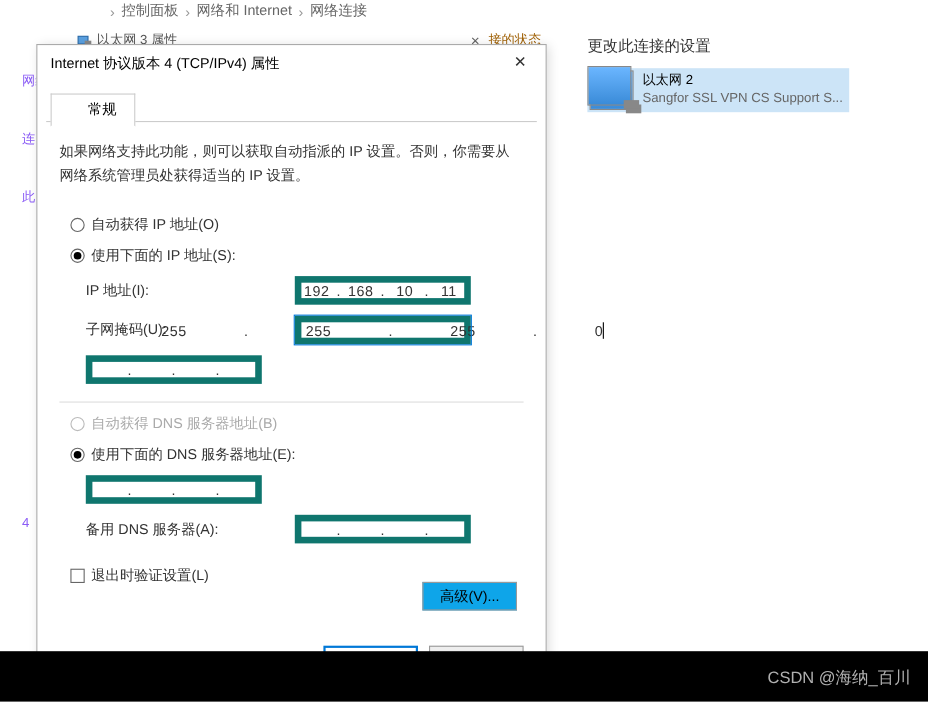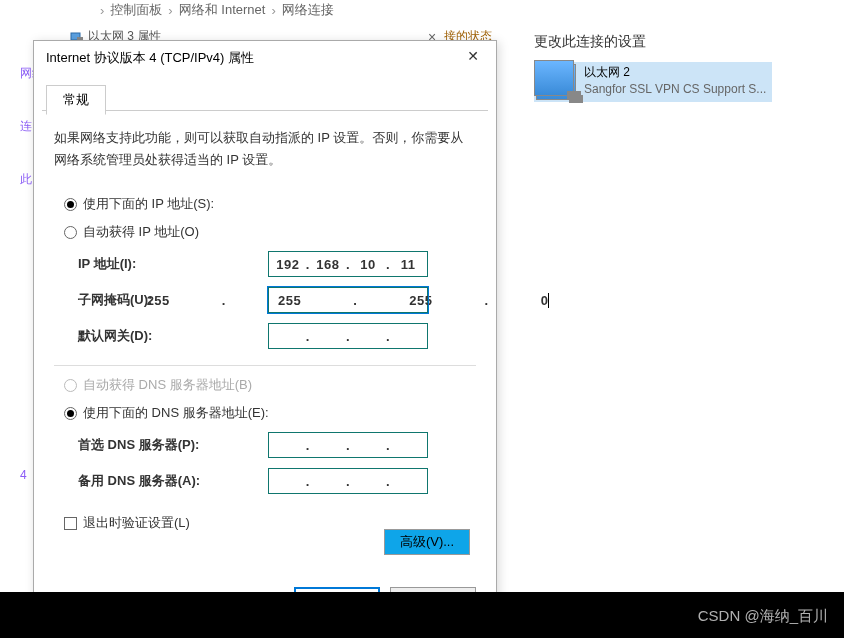--- a/index.html
+++ b/index.html
@@ -23,34 +23,34 @@
   .adapter-text { font-size:12px; color:#333; line-height:1.4; }
   .adapter-text .name{ color:#000; }
   .adapter-text .sub { color:#666; }
   .adapter-card2 { position:absolute; top:60px; right:6px; }
 
   
   .dialog { position:absolute; top:40px; left:33px; width:464px; height:594px; background:#fff; border:1px solid #aaa; box-shadow:2px 2px 10px rgba(0,0,0,0.15); }
   .titlebar { height:34px; display:flex; align-items:center; justify-content:space-between; padding:0 8px 0 12px; font-size:13px; }
   .close-x { width:30px; height:20px; text-align:center; font-size:14px; color:#333; cursor:pointer; }
   .tab-strip { margin:6px 8px 0 8px; border-bottom:1px solid #ccc; position:relative; height:30px; }
-  .tab { position:absolute; top:4px; left:4px; padding:5px 16px 5px 16px; font-size:13px; border:1px solid #ccc; border-bottom:1px solid #fff; background:#fff; }
+  .tab { position:absolute; top:4px; left:4px; padding:5px 16px 5px 33px; font-size:13px; border:1px solid #ccc; border-bottom:1px solid #fff; background:#fff; }
   .tab-body { padding:16px 20px 10px 20px; font-size:13px; color:#333; }
   .desc { line-height:1.7; margin-bottom:24px; }
 
   .radio-row { display:flex; align-items:center; gap:6px; margin:6px 0 10px 10px; font-size:13px; }
   .radio { width:13px; height:13px; border:1px solid #666; border-radius:50%; display:inline-flex; align-items:center; justify-content:center; }
   .radio.checked::after{ content:""; width:7px; height:7px; background:#000; border-radius:50%; }
   .radio.disabled { border-color:#bbb; }
   .radio-row.disabled { color:#aaa; }
 
-  .field-group { margin-left:24px;font-weight:bold; }
+  .field-group { margin-left:24px; }
   .field-row { display:flex; align-items:center; margin:10px 0; }
   .field-label { width:190px; font-size:13px; }
-  .ip-box { width:160px; height:26px; border:1px solid #0f766e; display:flex; align-items:center; justify-content:center; font-family:"Segoe UI",monospace; font-size:13px; letter-spacing:0.5px; }
+  .ip-box { width:160px; height:26px; border:6px solid #0f766e; display:flex; align-items:center; justify-content:center; font-family:"Segoe UI",monospace; font-size:13px; letter-spacing:0.5px; }
   .ip-box.focused { outline:1px solid #0078d7;gap:48px; }
   .ip-box .dot{ padding:0 4px; }
   .ip-box .oct{ width:28px; text-align:center; }
   .ip-box .cursor{ border-right:1px solid #000; animation:blink 1s infinite; }
   @keyframes blink{50%{border-color:transparent;}}
 
   .hr { border-top:1px solid #ddd; margin:16px 0 10px 0; }
 
   .check-row { display:flex; align-items:center; gap:6px; margin:20px 0 0 10px; font-size:13px; }
   .checkbox { width:13px; height:13px; border:1px solid #666; }
@@ -113,26 +113,26 @@
   </div>
 
   <div class="tab-strip">
     <div class="tab">常规</div>
   </div>
 
   <div class="tab-body">
     <div class="desc">如果网络支持此功能，则可以获取自动指派的 IP 设置。否则，你需要从网络系统管理员处获得适当的 IP 设置。</div>
 
     <div class="radio-row">
+      <span class="radio"></span>
+      <span>自动获得 IP 地址(O)</span>
+    </div>
+    <div class="radio-row">
       <span class="radio checked"></span>
       <span>使用下面的 IP 地址(S):</span>
-    </div>
-    <div class="radio-row">
-      <span class="radio"></span>
-      <span>自动获得 IP 地址(O)</span>
     </div>
 
     <div class="field-group">
       <div class="field-row">
         <span class="field-label">IP 地址(I):</span>
         <div class="ip-box">
           <span class="oct">192</span>
             <span class="dot">.</span>
           <span class="oct">168</span>
             <span class="dot">.</span>
@@ -147,21 +147,20 @@
           <span class="oct">255</span>
             <span class="dot">.</span>
           <span class="oct">255</span>
             <span class="dot">.</span>
           <span class="oct">255</span>
             <span class="dot">.</span>
           <span class="oct cursor">0</span>
         </div>
       </div>
       <div class="field-row">
-        <span class="field-label">默认网关(D):</span>
         <div class="ip-box">
           <span class="oct"></span>
             <span class="dot">.</span>
           <span class="oct"></span>
             <span class="dot">.</span>
           <span class="oct"></span>
             <span class="dot">.</span>
           <span class="oct"></span>
         </div>
       </div>
@@ -173,21 +172,20 @@
       <span class="radio disabled"></span>
       <span>自动获得 DNS 服务器地址(B)</span>
     </div>
     <div class="radio-row">
       <span class="radio checked"></span>
       <span>使用下面的 DNS 服务器地址(E):</span>
     </div>
 
     <div class="field-group">
       <div class="field-row">
-        <span class="field-label">首选 DNS 服务器(P):</span>
         <div class="ip-box">
           <span class="oct"></span>
             <span class="dot">.</span>
           <span class="oct"></span>
             <span class="dot">.</span>
           <span class="oct"></span>
             <span class="dot">.</span>
           <span class="oct"></span>
         </div>
       </div>

